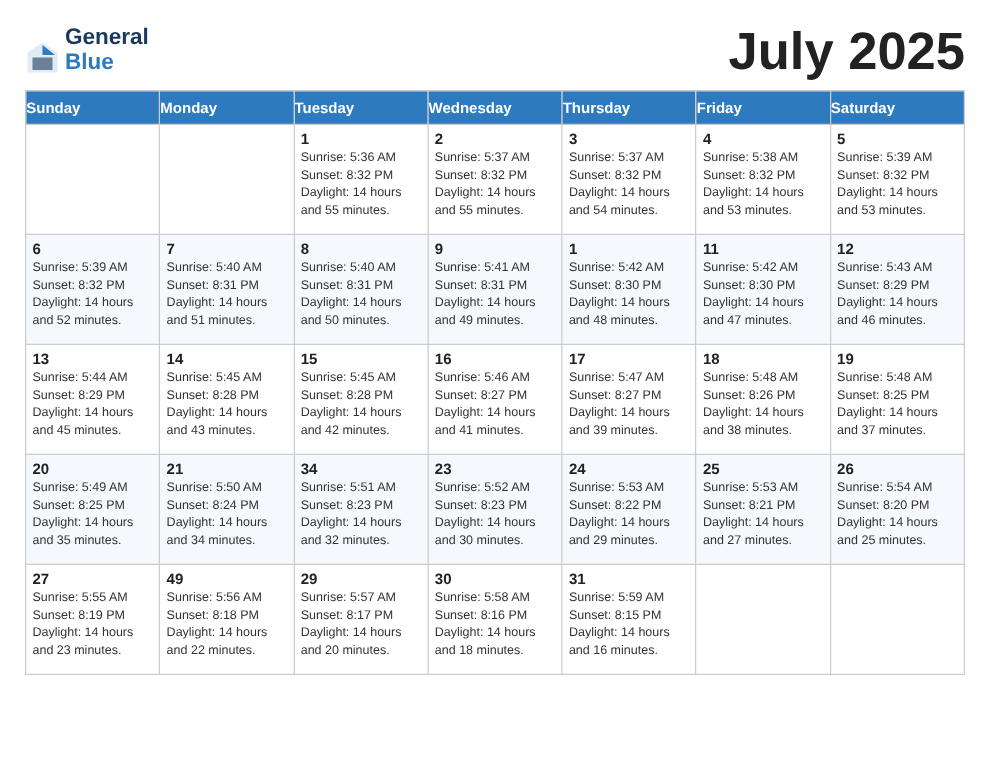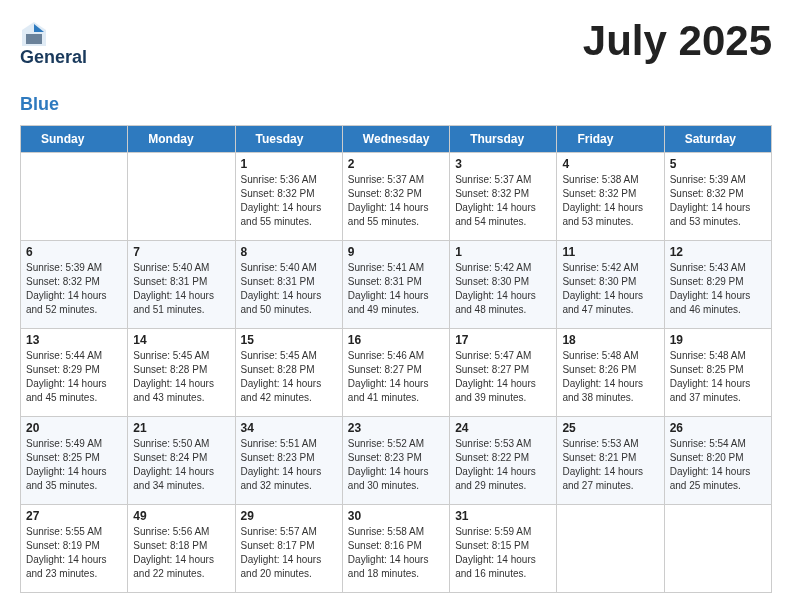--- a/index.html
+++ b/index.html
@@ -11,38 +11,36 @@
       padding: 20px;
     }
     .header {
       display: flex;
       justify-content: space-between;
       align-items: flex-start;
       margin-bottom: 10px;
     }
     .logo {
       display: flex;
-      align-items: flex-start;
-      flex-direction: column;
+      align-items: flex-end;
     }
     .logo-text {
       display: flex;
       flex-direction: column;
       line-height: 1.1;
     }
     .logo-general {
       font-size: 18px;
       font-weight: bold;
       color: #1a3a5c;
     }
     .logo-blue {
       font-size: 18px;
       font-weight: bold;
       color: #2e7abf;
-      margin-top: 27px;
     }
     .logo-icon {
       width: 28px;
       height: 28px;
       margin-right: 4px;
     }
     .title-section {
       text-align: right;
     }
     .month-title {
@@ -59,21 +57,21 @@
     table {
       width: 100%;
       border-collapse: collapse;
       table-layout: fixed;
     }
     th {
       background-color: #2e7abf;
       color: #fff;
       font-size: 12px;
       font-weight: bold;
-      padding: 6px 20px;
+      padding: 6px 0;
       text-align: left;
       border: 1px solid #ccc;
     }
     td {
       border: 1px solid #ccc;
       vertical-align: top;
       padding: 4px 5px;
       font-size: 10px;
       color: #333;
       height: 88px;

